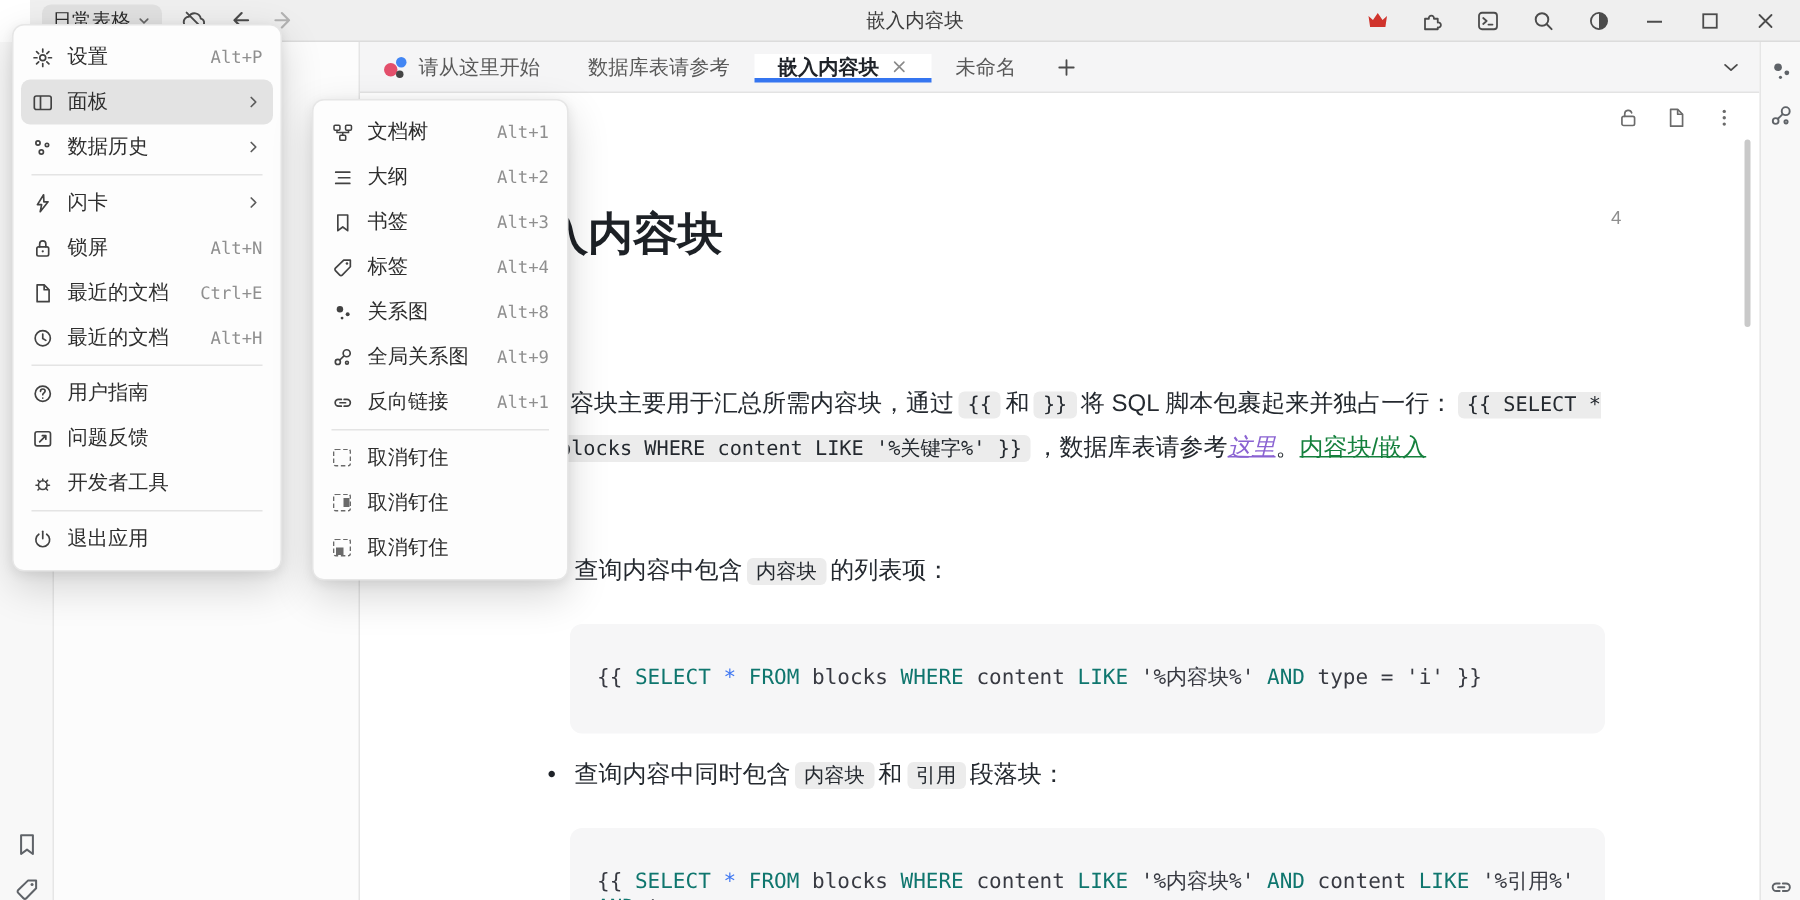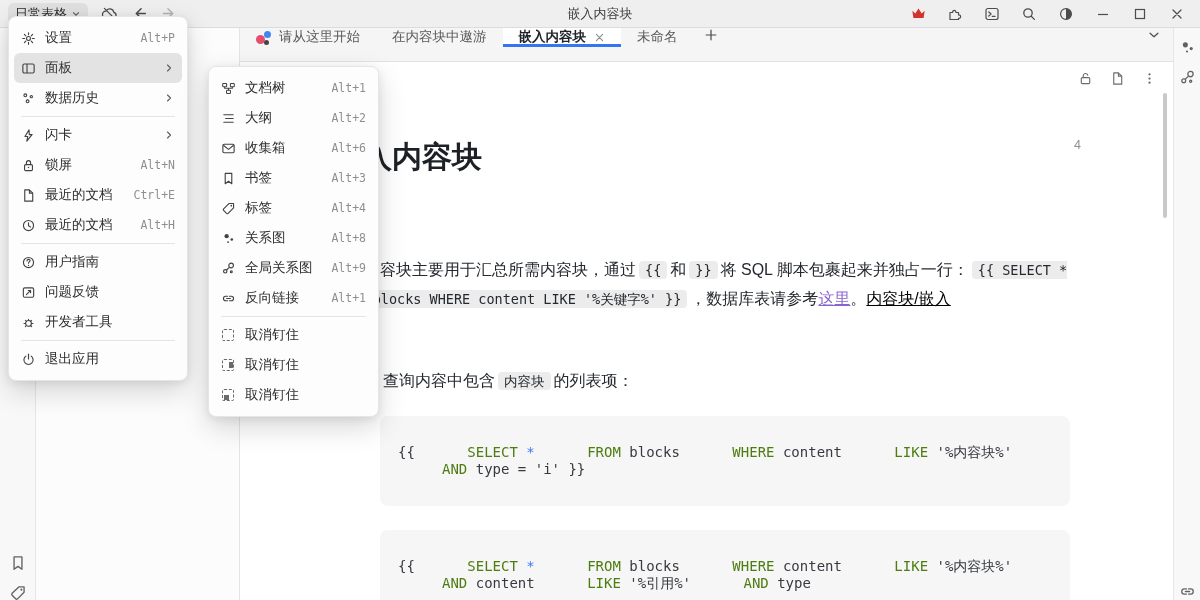--- a/index.html
+++ b/index.html
@@ -2,21 +2,21 @@
 <html><head>
 <meta charset="utf-8">
 <style>
   * { box-sizing: border-box; margin: 0; padding: 0; }
   html, body { width: 1200px; height: 600px; overflow: hidden; }
   body {
     font-family: "Liberation Sans", "DejaVu Sans", sans-serif;
     background: #fff; color: #24292f; position: relative;
   }
   svg { display: block; }
-  .app { width: 1200px; height: 600px; position: relative; }
+  .app { width: 1200px; height: 600px; position: relative; padding-left: 20px; }
 
   
   .titlebar {
     height: 28px; background: #efefef; border-bottom: 1px solid #dcdcdc;
     display: flex; align-items: center; position: relative; z-index: 5;
   }
   .ws-btn {
     margin-left: 8px; background: #e0e0e0; border-radius: 6px; height: 21px;
     display: flex; align-items: center; gap: 4px; padding: 0 7px;
     font-size: 13px; color: #2b2b2b; cursor: default;
@@ -34,21 +34,21 @@
   
   .main { position: absolute; top: 28px; left: 0; right: 0; bottom: 0; display: flex; }
   .dock-left { width: 36px; background: #f8f8f8; border-right: 1px solid #e6e6e6; position: relative; }
   .dock-icon { position: absolute; left: 9px; width: 18px; height: 18px; color: #5f6368; }
   .panel-left { width: 204px; background: #fcfcfc; border-right: 1px solid #e5e5e5; }
   .editor-col { flex: 1; display: flex; flex-direction: column; position: relative; background: #fff; min-width: 0; }
   .dock-right { width: 27px; background: #f8f8f8; border-left: 1px solid #e6e6e6; position: relative; }
   .dock-right .dock-icon { left: 5px; }
 
   
-  .tabbar { height: 34px; background: #f5f5f6; border-bottom: 1px solid #e3e3e3; display: flex; align-items: flex-start; }
+  .tabbar { height: 34px; background: #f5f5f6; border-bottom: 1px solid #e3e3e3; display: flex; align-items: center; }
   .tab { display: flex; align-items: center; gap: 8px; padding: 0 16px; font-size: 13.5px; color: #595959; position: relative; cursor: default; }
   .tab.active { background: #fff; color: #1f2329; font-weight: 700; }
   .tab.active::after { content: ""; position: absolute; left: 0; right: 0; bottom: -1px; height: 3px; background: #3575f0; }
   .tab-emoji { width: 15px; height: 15px; position: relative; }
   .tab-emoji i { position: absolute; border-radius: 50%; }
   .tab-emoji .e1 { width: 9px; height: 9px; background: #e34f6b; left: 0; top: 5px; }
   .tab-emoji .e2 { width: 7px; height: 7px; background: #4286f4; right: 0; top: 1px; }
   .tab-emoji .e3 { width: 5px; height: 5px; background: #454545; right: 2px; bottom: 0; }
   .tab-close { color: #8a8a8a; display: flex; }
   .tab-plus { width: 34px; display: flex; align-items: center; justify-content: center; color: #4c4c4c; }
@@ -63,31 +63,31 @@
   .doc { width: 750px; }
   .doc h1 { font-size: 30px; line-height: 40px; font-weight: 700; color: #1d2126; margin-top: 42px; }
   .doc h2 { font-size: 22px; line-height: 30px; font-weight: 700; color: #1d2126; }
   .h2-overview { margin-top: 32px; }
   .h2-examples { margin-top: 13px; }
   .doc p { margin-top: 17px; font-size: 16px; line-height: 28.5px; }
   .inline-code {
     font-family: "DejaVu Sans Mono", "Liberation Mono", monospace;
     font-size: 13.5px; background: #ececec; border-radius: 4px; padding: 1px 6px; margin: 0 3px; color: #24292f;
   }
-  .doc-link { color: #8a63d2; text-decoration: underline; cursor: pointer; }
-  .doc-ref { color: #000000; text-decoration: underline; cursor: pointer; }
+  .doc-link { color: #8a63d2; text-decoration: underline; cursor: pointer; font-style: italic; }
+  .doc-ref { color: #15803d; text-decoration: underline; cursor: pointer; }
   .doc ul { list-style: none; margin-top: 13px; }
   .doc li.li-text { position: relative; padding-left: 51px; font-size: 16px; line-height: 21px; margin-top: 14px; }
   .doc li.li-text::before { content: "•"; position: absolute; left: 33px; top: 0; color: #1f2329; }
   .code-block {
     background: #f6f6f7; border-radius: 8px; width: 690px; margin-left: 48px; margin-top: 24px;
     padding: 28px 18px; font-family: "DejaVu Sans Mono", "Liberation Mono", monospace;
     font-size: 14px; line-height: 17px; color: #383a42; white-space: pre-wrap; word-break: break-word;
   }
-  .tok-k { color: #4d7c0f; margin-left: 44px; }
+  .tok-k { color: #0f766e; }
   .tok-o { color: #4078f2; }
   .tok-t { color: #383a42; }
   .ref-count { position: absolute; top: 110px; left: 834px; font-size: 12.5px; color: #8f8f8f; }
   .scroll-thumb { position: absolute; top: 65px; right: 6px; width: 4px; height: 125px; background: #c9c9c9; border-radius: 2px; }
 
   
   .popup {
     position: absolute; background: #fdfdfd; border: 1px solid #e6e6e6; border-radius: 8px;
     box-shadow: 0 10px 28px rgba(0,0,0,.16), 0 2px 8px rgba(0,0,0,.08);
     padding: 6px 0; z-index: 50;
@@ -209,21 +209,21 @@
       <div class="tabbar">
         <div class="tab">
           <span class="tab-emoji">
               <i class="e1"></i>
               <i class="e2"></i>
               <i class="e3"></i>
             </span>
           <span>请从这里开始</span>
         </div>
         <div class="tab">
-          <span>在内容块中遨游</span>
+          <span>数据库表请参考</span>
         </div>
         <div class="tab active">
           <span>嵌入内容块</span>
           <span class="tab-close">
             <svg width="11" height="11" viewBox="0 0 16 16" stroke="currentColor" stroke-width="1.6" stroke-linecap="round">
                 <path d="M3.5 3.5l9 9M12.5 3.5l-9 9"></path>
               </svg>
           </span>
         </div>
         <div class="tab">
@@ -271,20 +271,23 @@
             <span>嵌入内容块主要用于汇总所需内容块，通过</span><span class="inline-code">{{</span><span>和</span><span class="inline-code">}}</span><span>将 SQL 脚本包裹起来并独占一行：</span><span class="inline-code">{{ SELECT * FROM blocks WHERE content LIKE '%关键字%' }}</span><span>，数据库表请参考</span><span class="doc-link">这里</span><span>。</span><span class="doc-ref">内容块/嵌入</span>
           </p>
           <h2 class="h2-examples">示例</h2>
           <ul>
             <li class="li-text">
               <span>查询内容中包含</span><span class="inline-code">内容块</span><span>的列表项：</span>
             </li>
             <li>
               <div class="code-block"><span class="tok-t">{{ </span><span class="tok-k">SELECT</span><span class="tok-t"> </span><span class="tok-o">*</span><span class="tok-t"> </span><span class="tok-k">FROM</span><span class="tok-t"> blocks </span><span class="tok-k">WHERE</span><span class="tok-t"> content </span><span class="tok-k">LIKE</span><span class="tok-t"> '%内容块%' </span><span class="tok-k">AND</span><span class="tok-t"> type = 'i' }}</span></div>
             </li>
+            <li class="li-text" style="margin-top:17px">
+              <span>查询内容中同时包含</span><span class="inline-code">内容块</span><span>和</span><span class="inline-code">引用</span><span>段落块：</span>
+            </li>
             <li>
               <div class="code-block"><span class="tok-t">{{ </span><span class="tok-k">SELECT</span><span class="tok-t"> </span><span class="tok-o">*</span><span class="tok-t"> </span><span class="tok-k">FROM</span><span class="tok-t"> blocks </span><span class="tok-k">WHERE</span><span class="tok-t"> content </span><span class="tok-k">LIKE</span><span class="tok-t"> '%内容块%' </span><span class="tok-k">AND</span><span class="tok-t"> content </span><span class="tok-k">LIKE</span><span class="tok-t"> '%引用%' </span><span class="tok-k">AND</span><span class="tok-t"> type</span></div>
             </li>
           </ul>
         </div>
       </div>
 
       <div class="ref-count">4</div>
       <div class="scroll-thumb"></div>
     </div>
@@ -461,30 +464,20 @@
             <line x1="5" y1="8" x2="13" y2="8"></line>
             <line x1="3" y1="12" x2="13" y2="12"></line>
           </svg>
         </span>
       <span class="mi-label">大纲</span>
       <span class="mi-shortcut">Alt+2</span>
     </div>
     <div class="menu-item">
       <span class="mi-icon">
           <svg width="15" height="15" viewBox="0 0 16 16" fill="none" stroke="currentColor" stroke-width="1.2" stroke-linejoin="round">
-            <rect x="2" y="3.5" width="12" height="9" rx="1.3"></rect>
-            <path d="M2.5 4.5L8 9l5.5-4.5"></path>
-          </svg>
-        </span>
-      <span class="mi-label">收集箱</span>
-      <span class="mi-shortcut">Alt+6</span>
-    </div>
-    <div class="menu-item">
-      <span class="mi-icon">
-          <svg width="15" height="15" viewBox="0 0 16 16" fill="none" stroke="currentColor" stroke-width="1.2" stroke-linejoin="round">
             <path d="M4.5 2.5h7V13.6L8 11 4.5 13.6z"></path>
           </svg>
         </span>
       <span class="mi-label">书签</span>
       <span class="mi-shortcut">Alt+3</span>
     </div>
     <div class="menu-item">
       <span class="mi-icon">
           <svg width="15" height="15" viewBox="0 0 16 16" fill="none" stroke="currentColor" stroke-width="1.2" stroke-linejoin="round">
             <path d="M8.7 2.6h4.7v4.7l-5.8 5.9a1.2 1.2 0 0 1-1.7 0L2.8 10a1.2 1.2 0 0 1 0-1.7z"></path>

